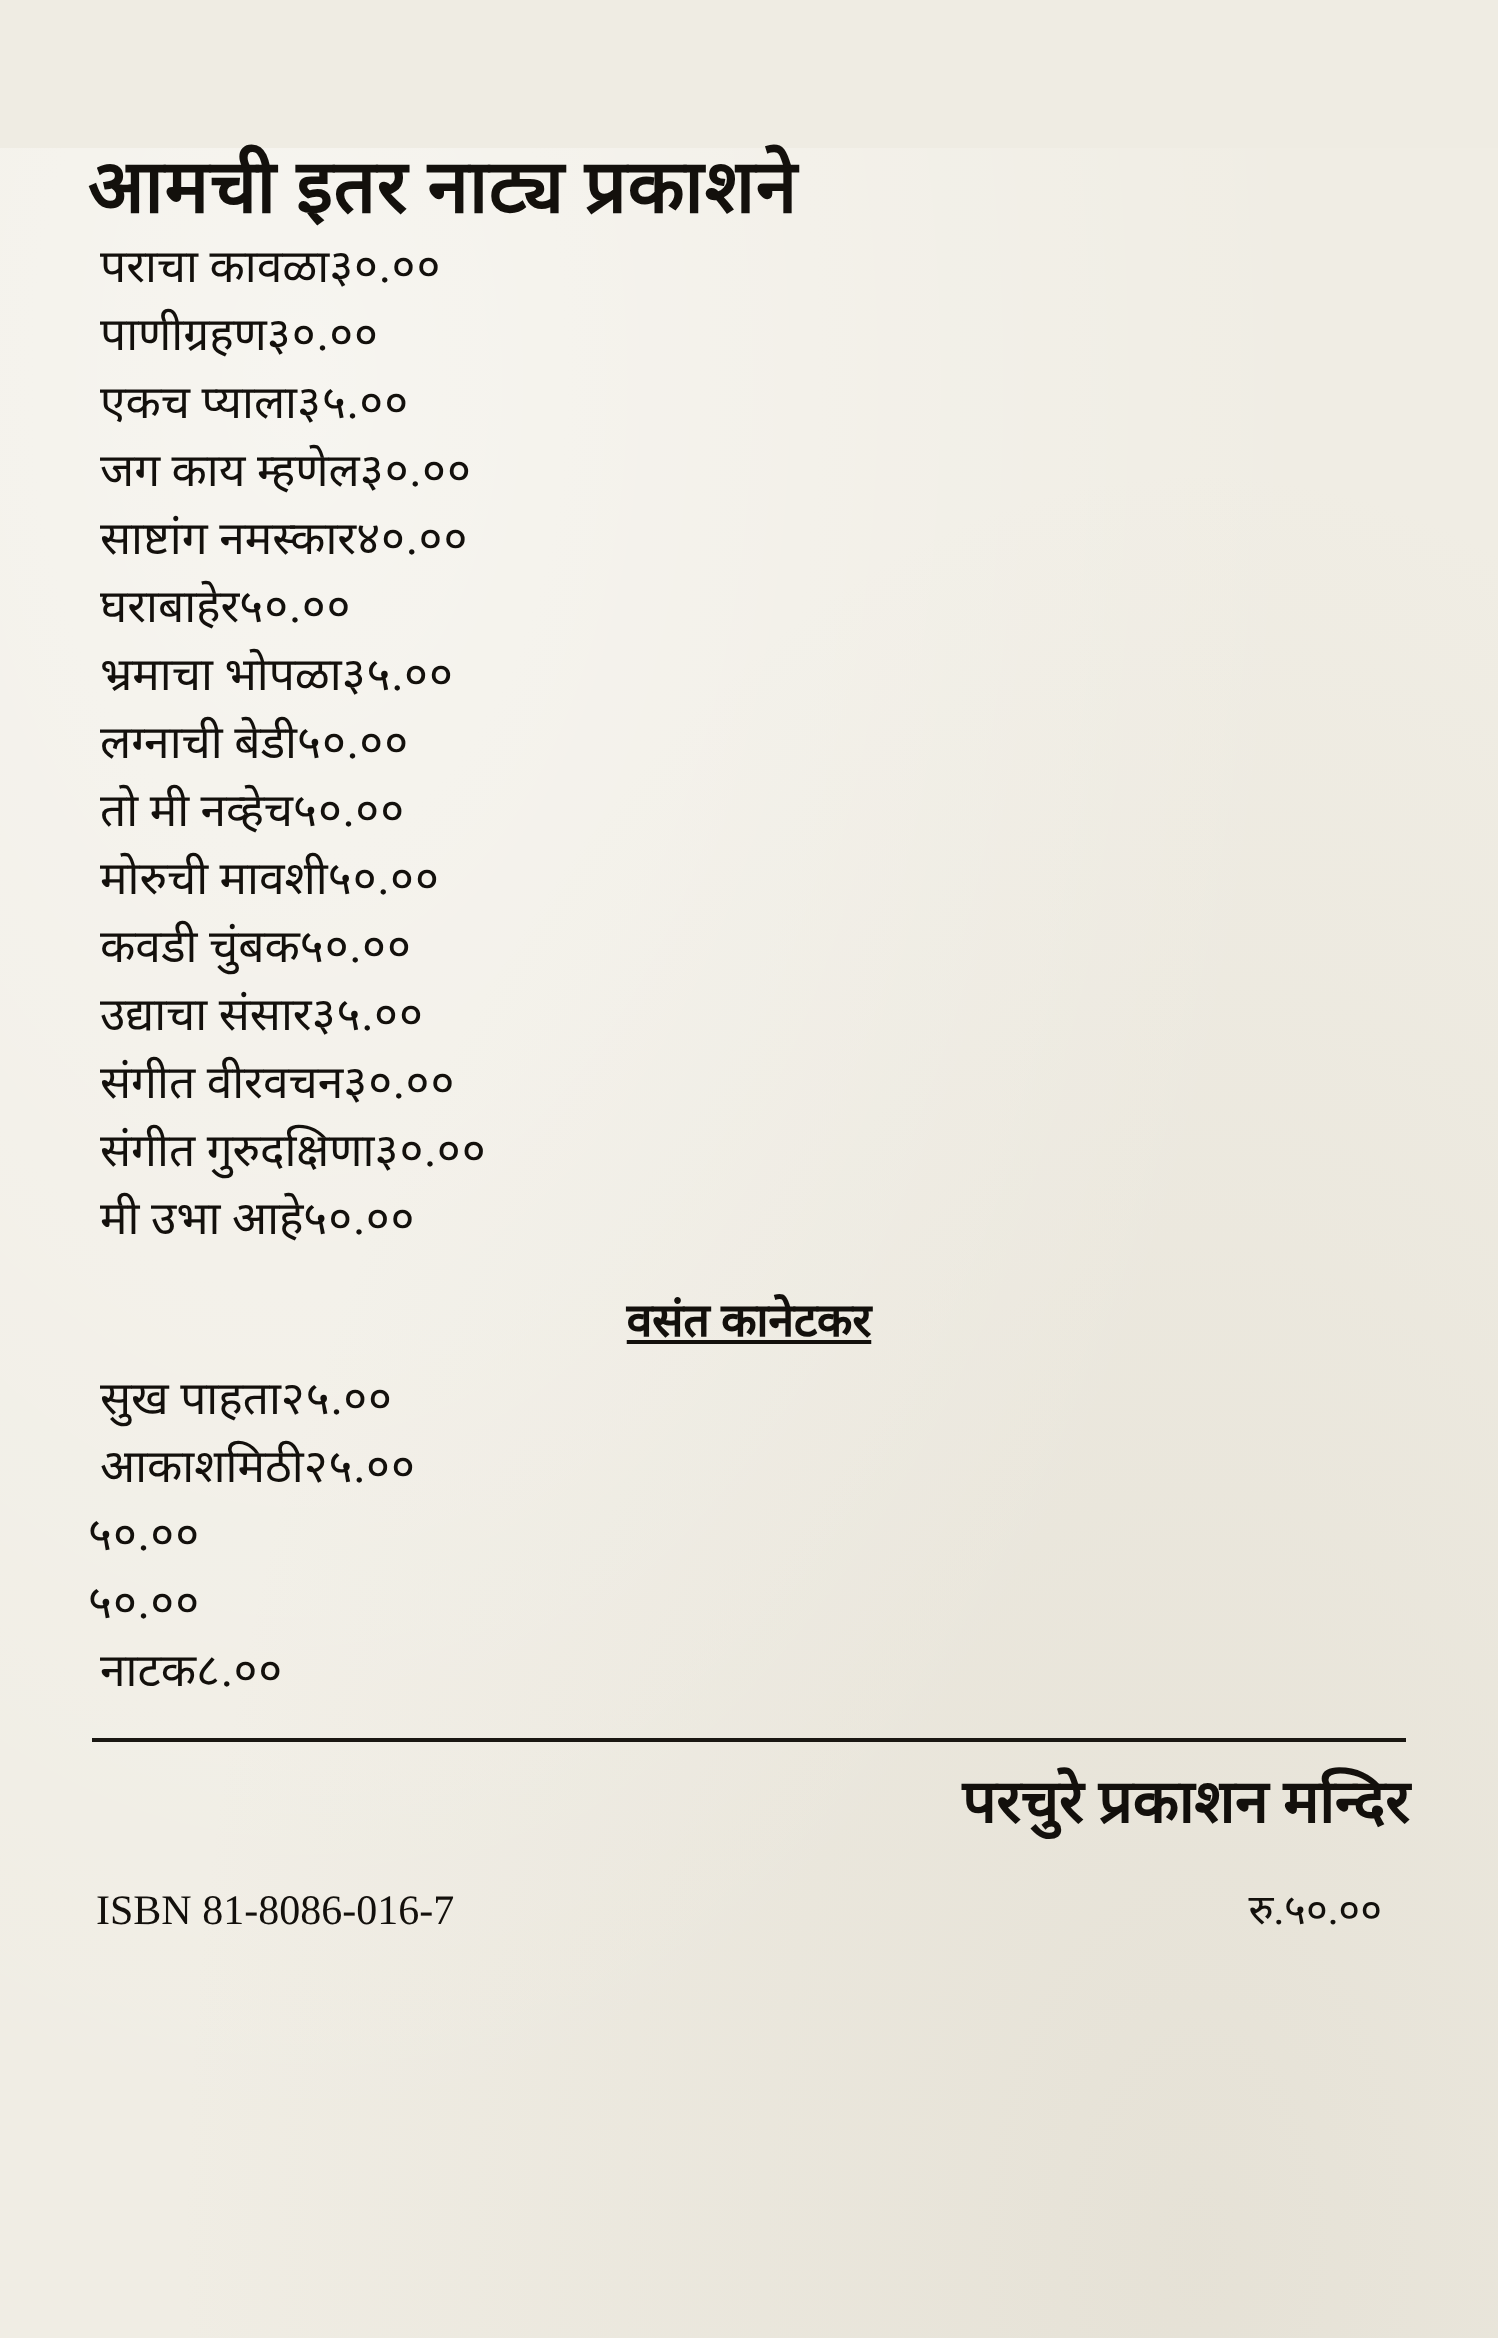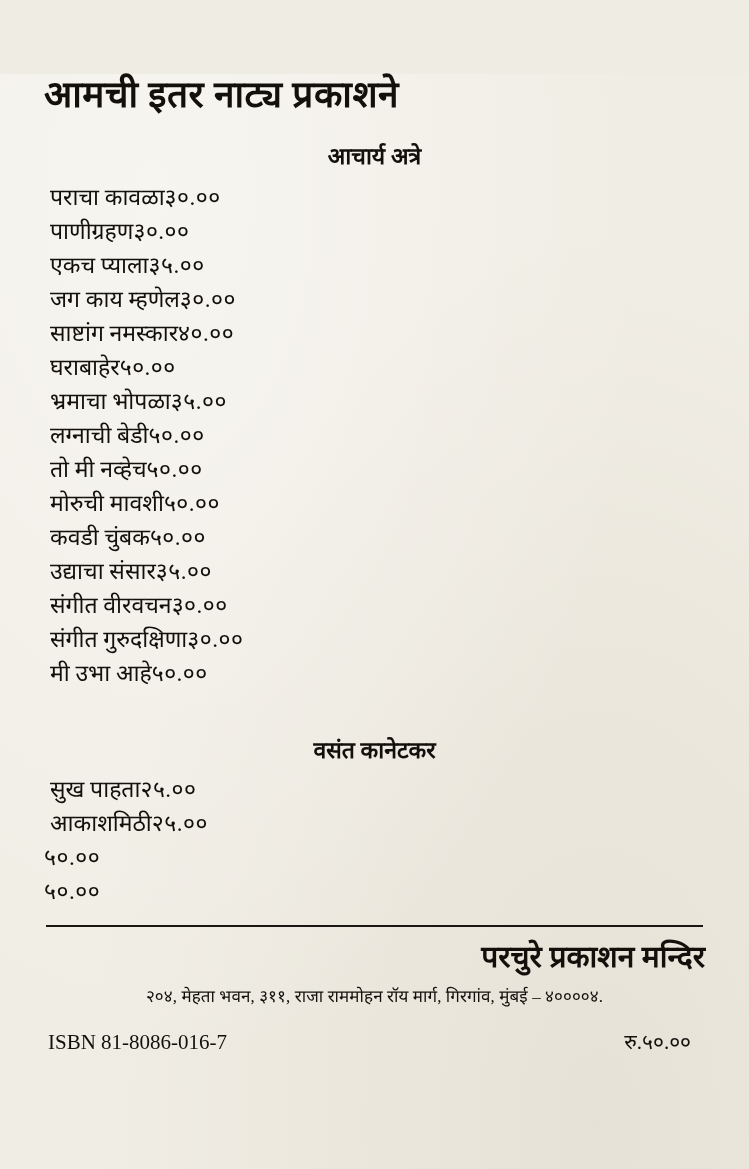--- a/index.html
+++ b/index.html
@@ -33,22 +33,23 @@
     line-height: 1.15;
   }
   .author-heading {
     text-align: center;
     font-size: 23px;
     font-weight: 700;
     margin-top: 22px;
     margin-bottom: 10px;
   }
   .author-heading.sub {
-    margin-top: 42px;
+    margin-top: 16px;
     margin-bottom: 8px;
+    text-decoration: underline;
   }
   .list {
     margin: 0;
     padding: 0;
     list-style: none;
   }
   .row {
     display: flex;
     align-items: baseline;
     font-size: 23px;
@@ -100,21 +101,20 @@
     padding-right: 14px;
   }
 </style>
 </head>
 <body>
 
 <div class="page">
 
   <div class="title">आमची इतर नाट्य प्रकाशने</div>
 
-  <div class="author-heading">आचार्य अत्रे</div>
   <ul class="list">
     <li class="row">
       <span class="name">पराचा कावळा</span>
       <span class="price">३०.००</span>
     </li>
     <li class="row">
       <span class="name">पाणीग्रहण</span>
       <span class="price">३०.००</span>
     </li>
     <li class="row">
@@ -183,26 +183,29 @@
     </li>
   </ul>
 
   <ul class="list">
     <li class="row">
       <span class="price">५०.००</span>
     </li>
     <li class="row">
       <span class="price">५०.००</span>
     </li>
+    <li class="row">
+      <span class="name">नाटक</span>
+      <span class="price">८.००</span>
+    </li>
   </ul>
 
   <hr class="rule">
 
   <div class="footer">
     <div class="publisher">परचुरे प्रकाशन मन्दिर</div>
-    <div class="address">२०४, मेहता भवन, ३११, राजा राममोहन रॉय मार्ग, गिरगांव, मुंबई – ४००००४.</div>
     <div class="bottom-line">
       <span class="isbn">ISBN 81-8086-016-7</span>
       <span class="mrp">रु.५०.००</span>
     </div>
   </div>
 
 </div>
 
 </body></html>

